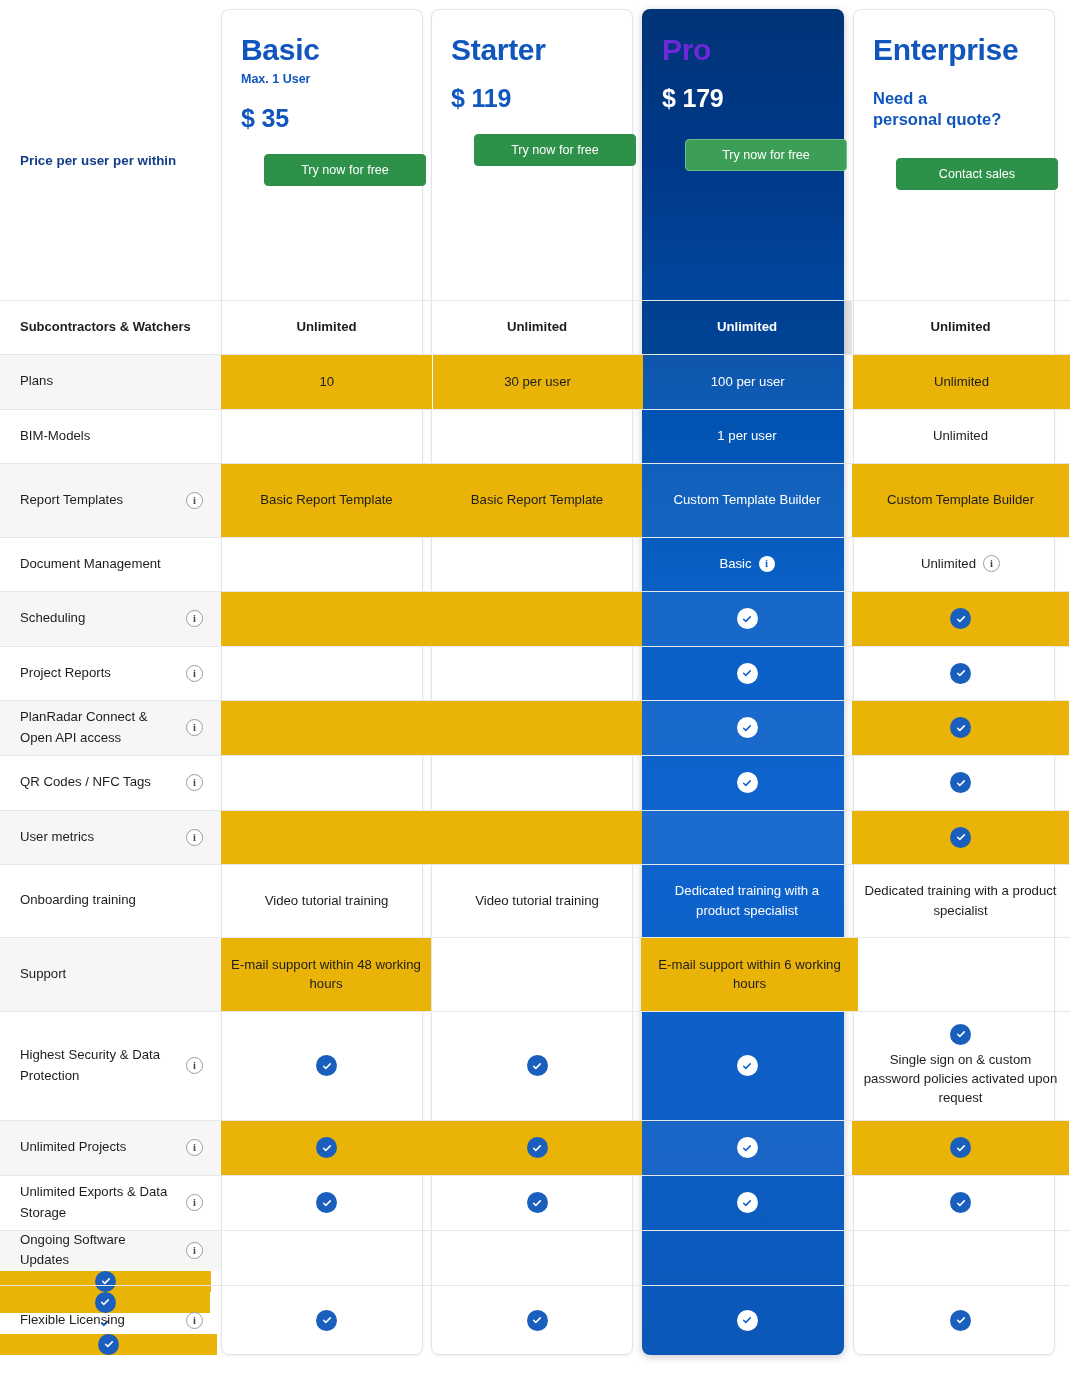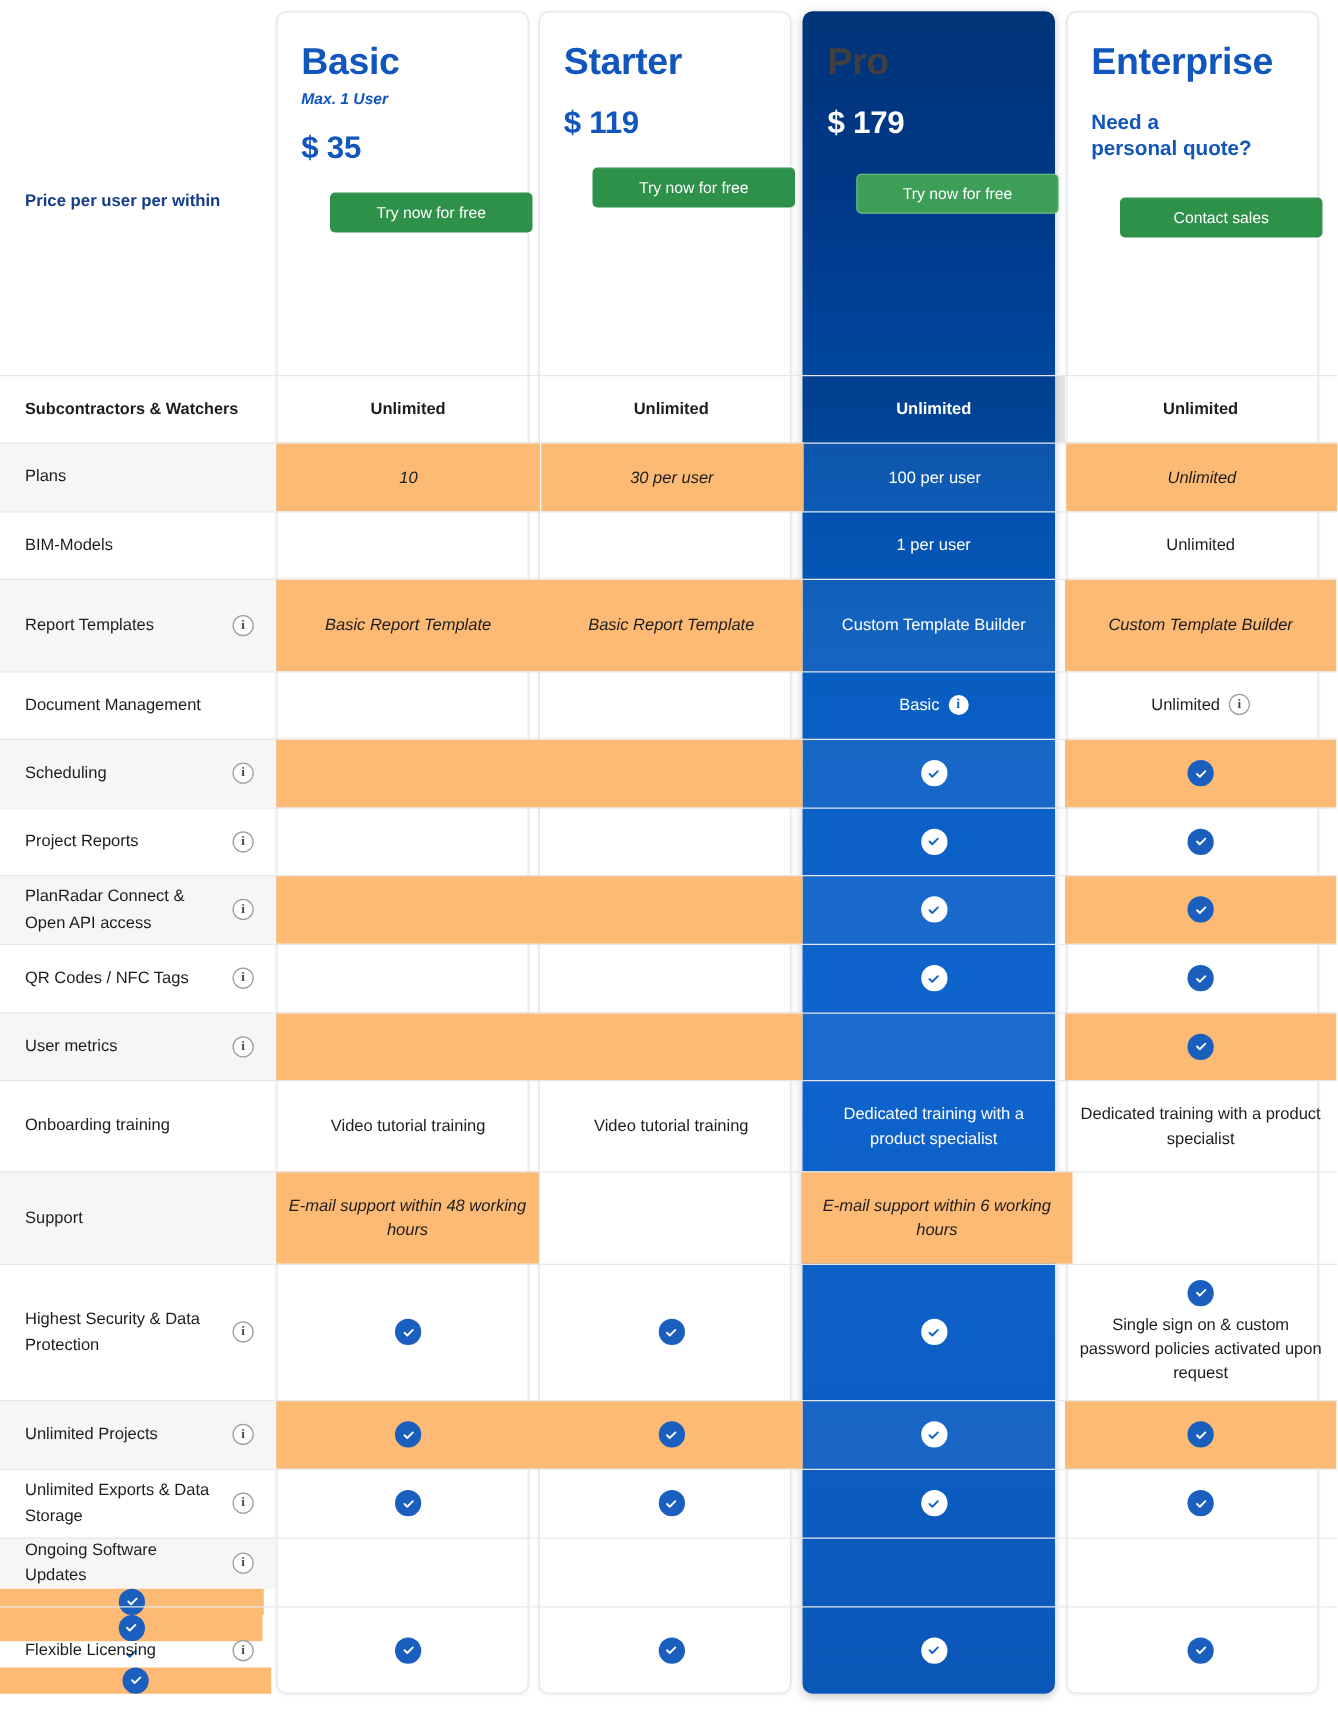--- a/index.html
+++ b/index.html
@@ -55,21 +55,21 @@
     align-items: center; justify-content: center;
     text-align: center;
     font-size: 13.2px; color: #1d1d1f; line-height: 1.45;
     padding: 0 10px;
   }
   .frow .cell.c1 { width: 211px; }
   .frow .cell.c4 { width: 217px; }
   .frow.head .cell { font-weight: bold; }
 
   
-  .frow.alt .cell.light { background: #fdba74; font-style: italic; }
+  .frow.alt .cell.light { background: #eab308; }
   .frow.alt .label { background: #f6f6f6; }
 
   
   .frow .cell.pro { color: #ffffff; }
   .frow.alt .cell.pro { background: rgba(255,255,255,0.055); }
   .frow.head .cell.pro { background: rgba(0,0,0,0.10); }
 
   
   .planhead {
     position: absolute; top: 9px; height: 291px;
@@ -77,23 +77,23 @@
   }
   #ph-basic { left: 221px; width: 202px; }
   #ph-starter { left: 431px; width: 202px; }
   #ph-pro { left: 642px; width: 202px; }
   #ph-enterprise { left: 853px; width: 202px; }
 
   .plan-name {
     font-size: 30px; font-weight: bold; color: #1156bd;
     letter-spacing: -0.3px; line-height: 1.1;
   }
-  .plan-name.on-pro { color: #404040; }
+  .plan-name.on-pro { color: #6d28d9; }
   .plan-sub {
-    margin-top: 6px; font-size: 12.5px; font-weight: bold; color: #1156bd; font-style: italic;
+    margin-top: 6px; font-size: 12.5px; font-weight: bold; color: #1156bd;
   }
   .plan-price {
     margin-top: 18px; font-size: 25px; font-weight: bold; color: #1156bd;
     letter-spacing: -0.2px;
   }
   .plan-price.on-pro { color: #ffffff; }
   .plan-quote {
     margin-top: 22px; font-size: 16.5px; font-weight: bold; color: #1156bd;
     line-height: 1.3;
   }

